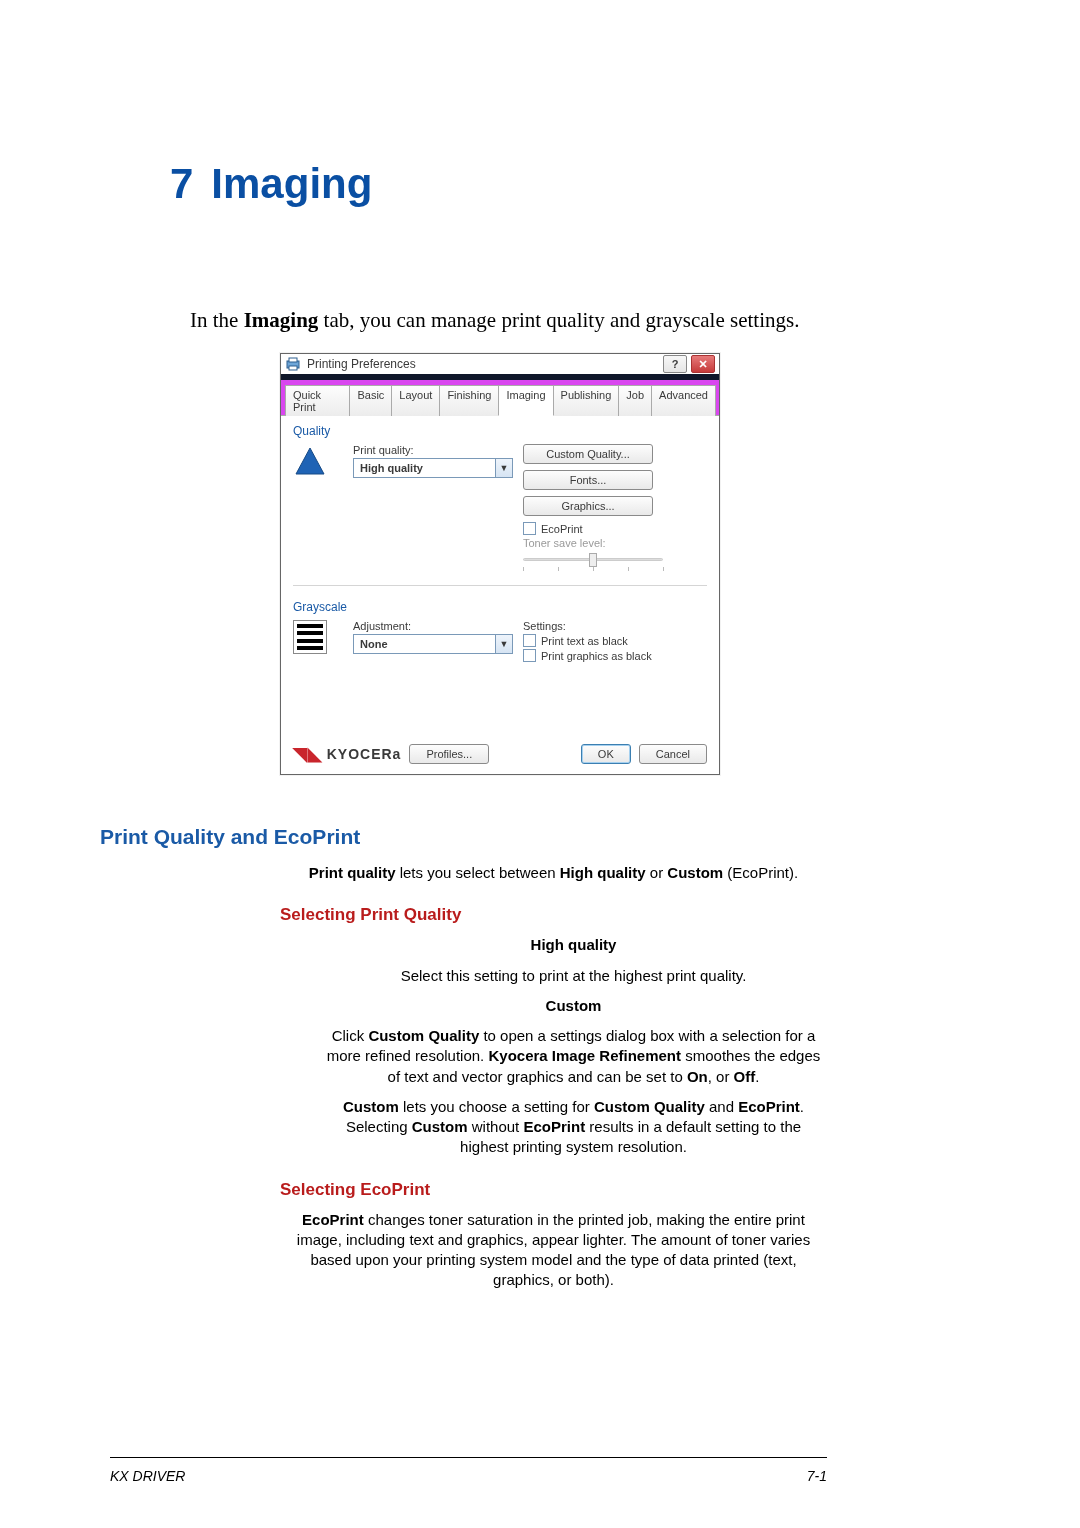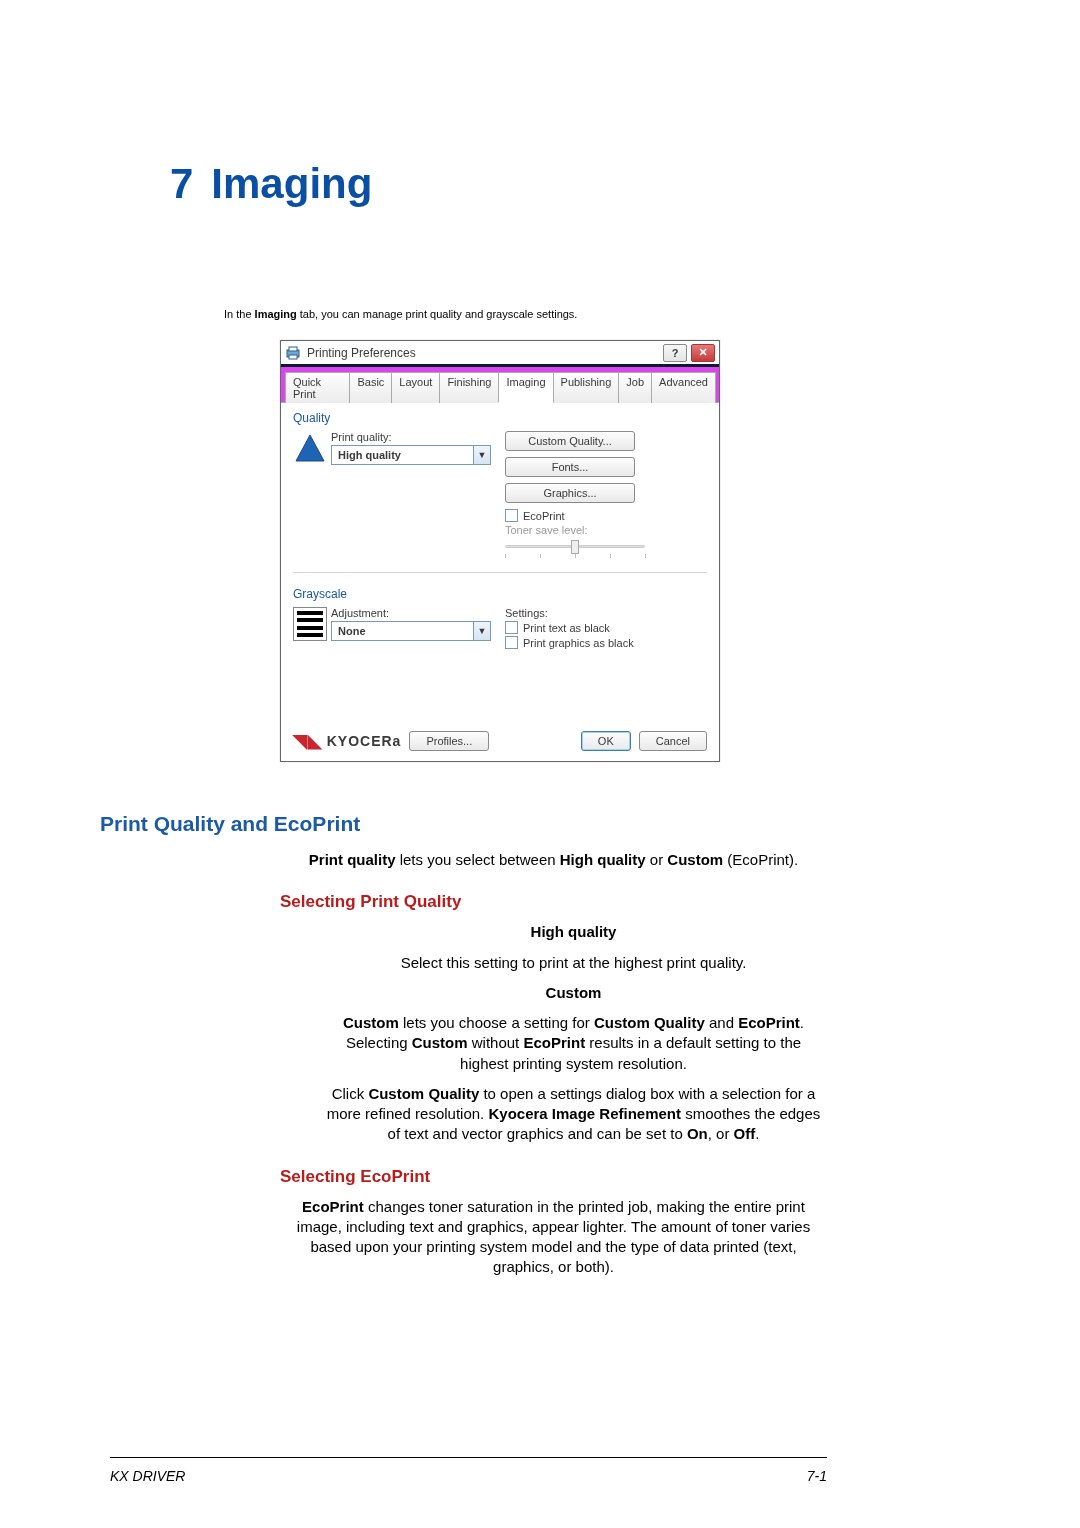--- a/index.html
+++ b/index.html
@@ -21,41 +21,42 @@
     font-weight: bold;
     color: #0a4fa3;
     margin-bottom: 100px;
     margin-left: 60px;
   }
   .chapter-num {
     color: #0a4fa3;
     margin-right: 18px;
   }
   .intro {
-    font-size: 11px;
-    margin-left: 114px;
+    font-size: 21px;
+    margin-left: 80px;
     margin-bottom: 20px;
+    font-family: Liberation Serif, serif;
   }
   .intro b { font-weight: bold; }
 
   
   .dialog {
     width: 440px;
     border: 1px solid #666;
     margin-left: 170px;
     margin-bottom: 50px;
     font-family: "Segoe UI", Tahoma, sans-serif;
     color: #3a3a3a;
     box-shadow: 0 0 0 1px rgba(0,0,0,0.05);
   }
   .titlebar {
     display: flex;
     align-items: center;
     background: #fff;
-    border-bottom: 3px solid #0f172a;
+    border-bottom: 6px solid #0f172a;
     height: 26px;
     padding: 0 4px;
   }
   .title-icon {
     width: 16px; height: 16px;
     margin-right: 6px;
     display: inline-flex; align-items: center; justify-content: center;
   }
   .title-text { font-size: 12px; flex: 1; }
   .title-btn {
@@ -99,21 +100,21 @@
   .row { display: flex; }
   .col { flex: 1; }
   .section-label {
     font-size: 12px;
     color: #1a5aa6;
     margin-bottom: 6px;
   }
   .quality-left {
     display: flex;
     align-items: center;
-    gap: 4px;
+    gap: 26px;
   }
   .tri-icon {
     width: 34px; height: 34px;
     display: inline-block;
   }
   .grayscale-icon {
     width: 34px; height: 34px;
     display: inline-flex; flex-direction: column; justify-content: space-between; align-items: center;
     border: 1px solid #888;
     padding: 3px;
@@ -342,24 +343,24 @@
   </p>
 
   <h3 class="h-blue">Selecting Print Quality</h3>
 
 
   <p class="para indent"><b>High quality</b></p>
   <p class="para indent">Select this setting to print at the highest print quality.</p>
 
   <p class="para indent"><b>Custom</b></p>
   <p class="para indent">
+    <span>Click </span><b>Custom Quality</b><span> to open a settings dialog box with a selection for a more refined resolution. </span><b>Kyocera Image Refinement</b><span> smoothes the edges of text and vector graphics and can be set to </span><b>On</b><span>, or </span><b>Off</b><span>.</span>
+  </p>
+  <p class="para indent">
     <b>Custom</b><span> lets you choose a setting for </span><b>Custom Quality</b><span> and </span><b>EcoPrint</b><span>. Selecting </span><b>Custom</b><span> without </span><b>EcoPrint</b><span> results in a default setting to the highest printing system resolution.</span>
-  </p>
-  <p class="para indent">
-    <span>Click </span><b>Custom Quality</b><span> to open a settings dialog box with a selection for a more refined resolution. </span><b>Kyocera Image Refinement</b><span> smoothes the edges of text and vector graphics and can be set to </span><b>On</b><span>, or </span><b>Off</b><span>.</span>
   </p>
 
   <h3 class="h-blue">Selecting EcoPrint</h3>
   <p class="para">
     <b>EcoPrint</b><span> changes toner saturation in the printed job, making the entire print image, including text and graphics, appear lighter. The amount of toner varies based upon your printing system model and the type of data printed (text, graphics, or both).</span>
   </p>
 
   <div class="page-hr"></div>
   <div class="footer-left">KX DRIVER</div>
   <div class="footer-right">7-1</div>

